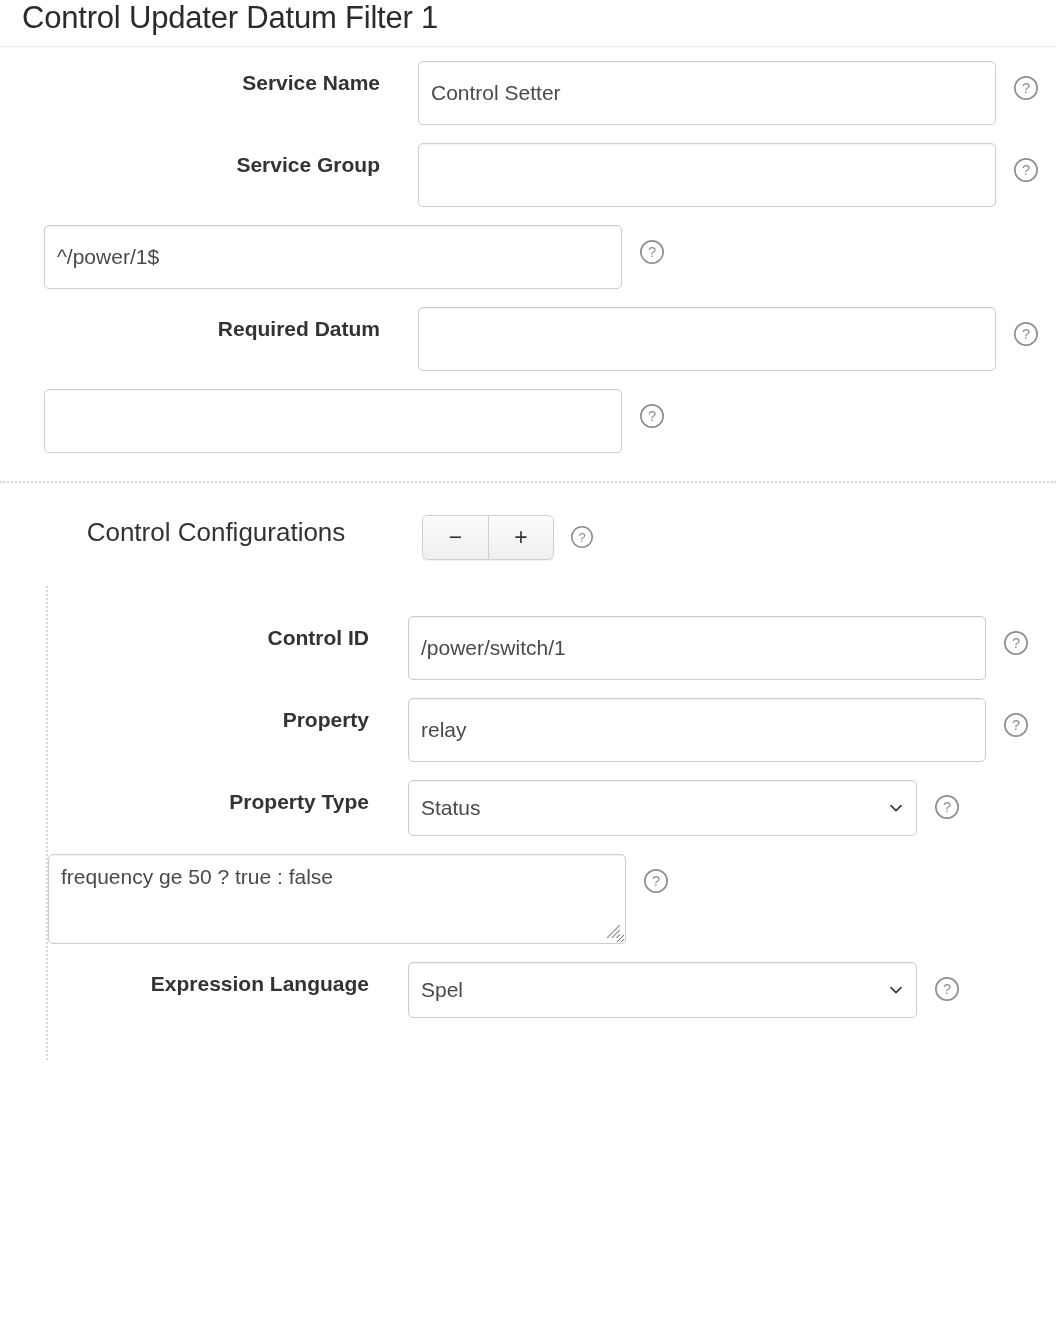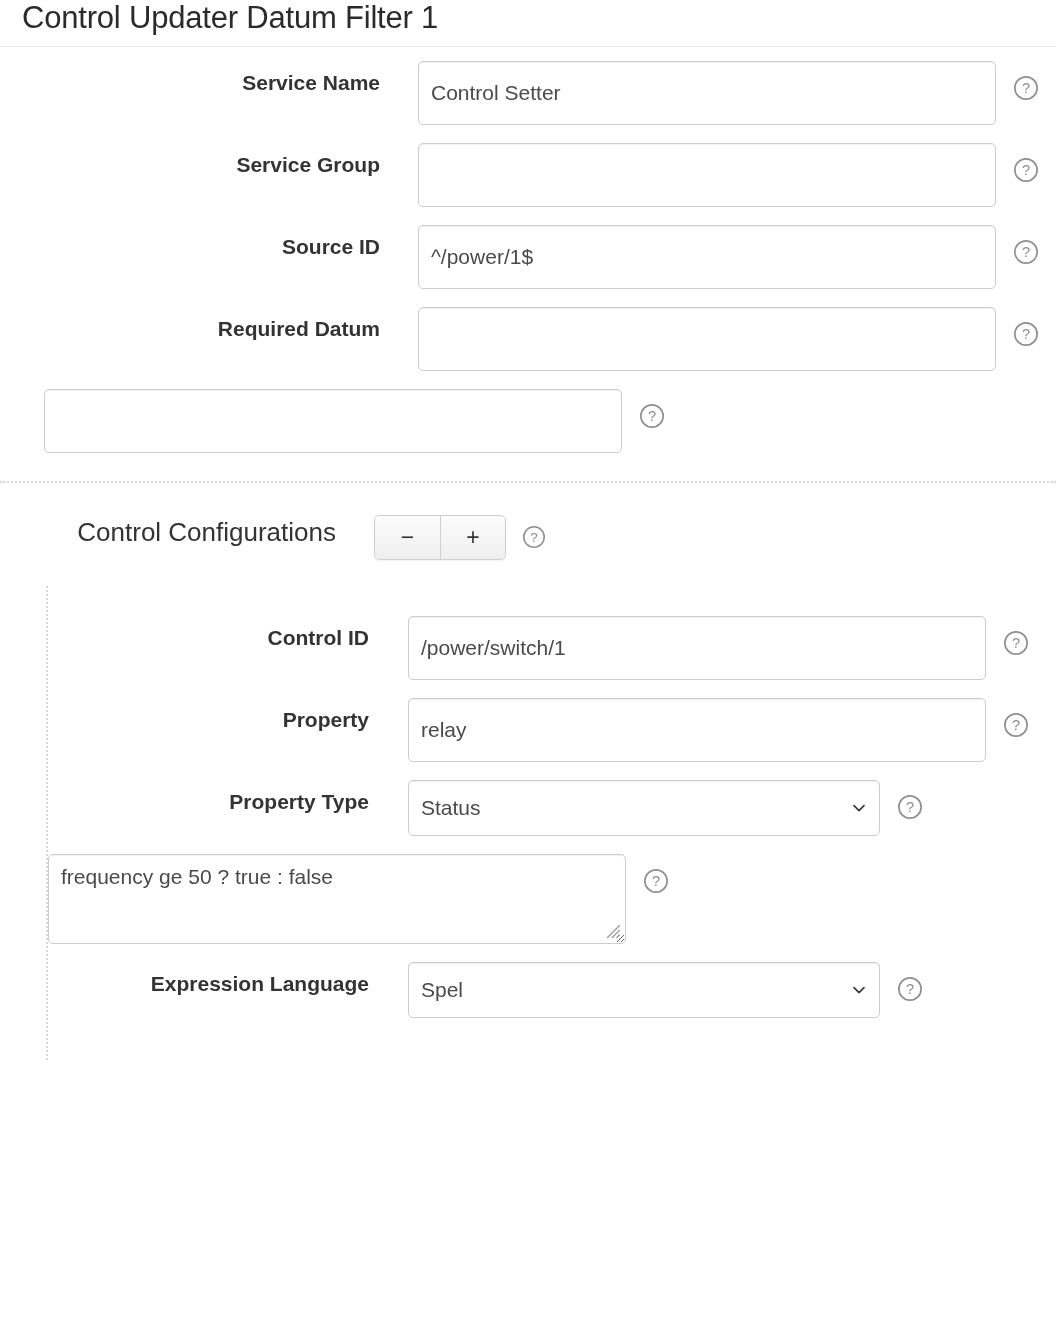--- a/index.html
+++ b/index.html
@@ -77,21 +77,21 @@
     display: block;
   }
   .text-input { width: 578px; height: 64px; }
   .textarea-input {
     width: 578px;
     height: 90px;
     resize: vertical;
     overflow: hidden;
   }
   .select-input {
-    width: 472px;
+    width: 509px;
     height: 56px;
     appearance: none;
     -webkit-appearance: none;
     -moz-appearance: none;
     padding-right: 40px;
   }
 
   .select-holder { position: relative; display: inline-block; }
   .chevron-down {
     position: absolute;
@@ -136,26 +136,27 @@
 
   
   .group-row {
     display: flex;
     align-items: flex-start;
     padding-top: 32px;
   }
   .group-label {
     width: 336px;
     margin-right: 38px;
-    text-align: right;
+    text-align: center;
     font-size: 26px;
     font-weight: 400;
     color: #333333;
     line-height: 1.18;
     padding-top: 2px;
+    margin-left: 48px;
   }
   .btn-group {
     display: inline-flex;
     flex: 0 0 auto;
     border-radius: 5px;
     overflow: hidden;
     box-shadow: 0 1px 1px rgba(0,0,0,0.06);
   }
   .btn-group .grp-btn {
     font-family: "Liberation Sans", sans-serif;
@@ -231,21 +232,20 @@
           <input type="text" class="text-input" style="">
           <span class="help-icon">
             <svg viewBox="0 0 24 24" width="26" height="26" aria-hidden="true">
               <circle cx="12" cy="12" r="10.3" fill="none" stroke="#8f8f8f" stroke-width="1.55"></circle>
               <text x="12" y="16.7" text-anchor="middle" font-family="Liberation Sans, sans-serif" font-size="13.5" fill="#8f8f8f">?</text>
             </svg>
           </span>
         </div>
       </div>
       <div class="form-row">
-        <label class="form-label">Source ID</label>
         <div class="field-wrap">
           <input type="text" class="text-input" value="^/power/1$" style="">
           <span class="help-icon">
             <svg viewBox="0 0 24 24" width="26" height="26" aria-hidden="true">
               <circle cx="12" cy="12" r="10.3" fill="none" stroke="#8f8f8f" stroke-width="1.55"></circle>
               <text x="12" y="16.7" text-anchor="middle" font-family="Liberation Sans, sans-serif" font-size="13.5" fill="#8f8f8f">?</text>
             </svg>
           </span>
         </div>
       </div>

